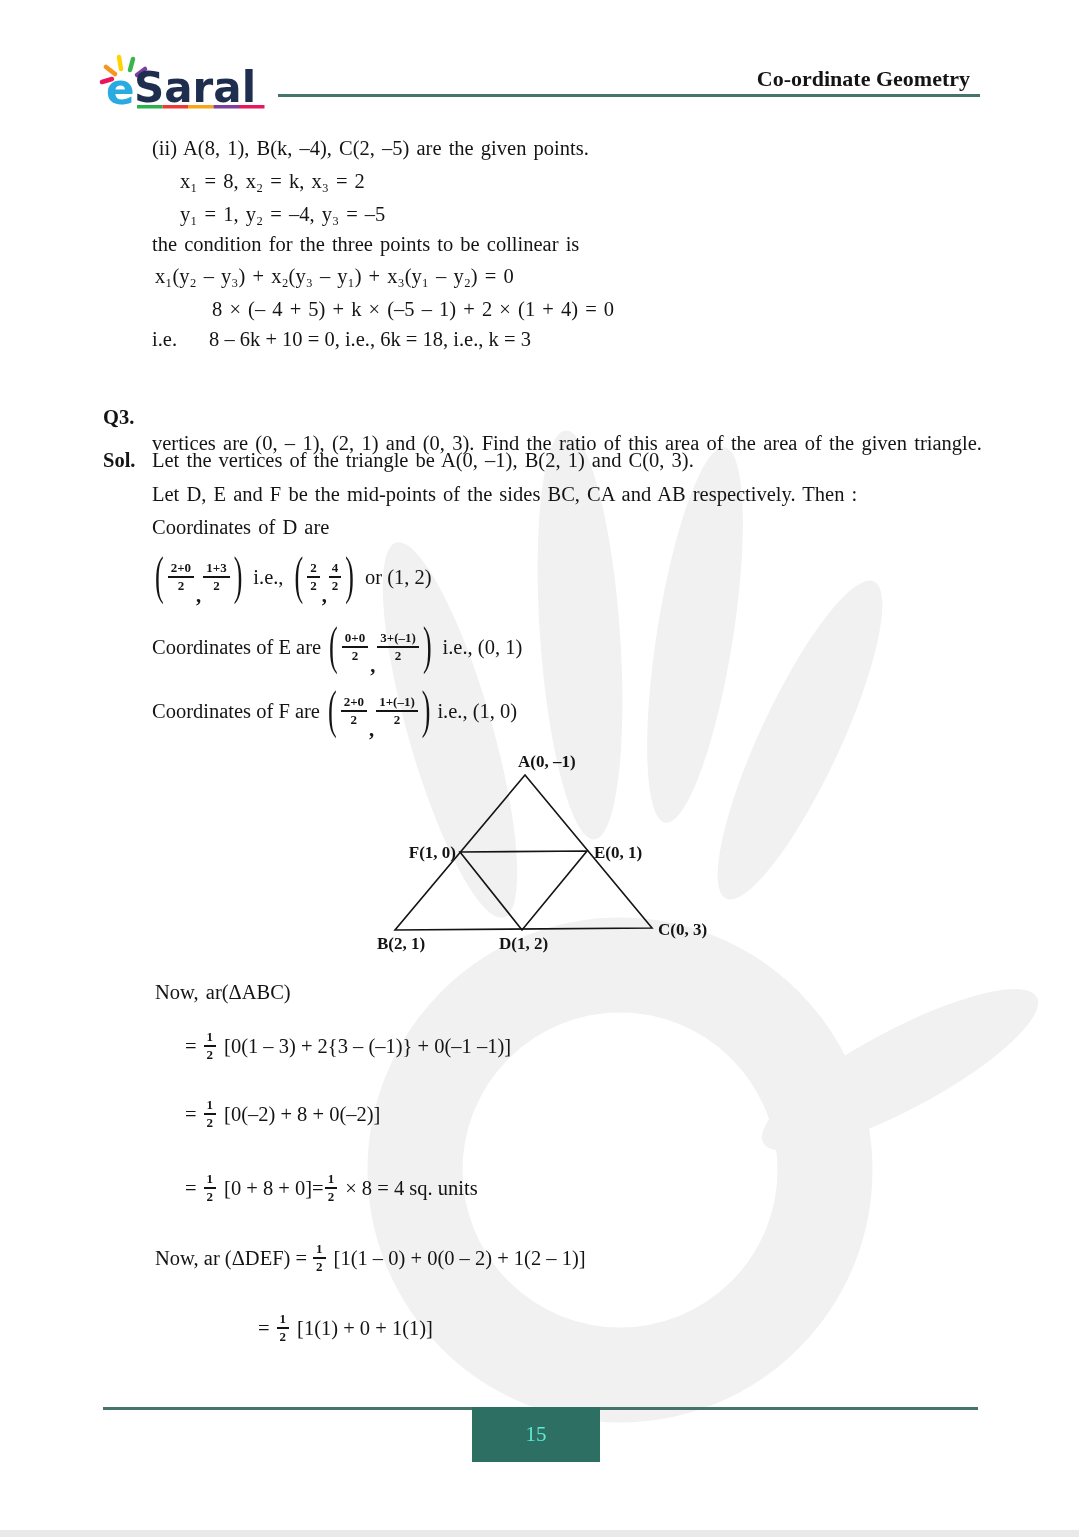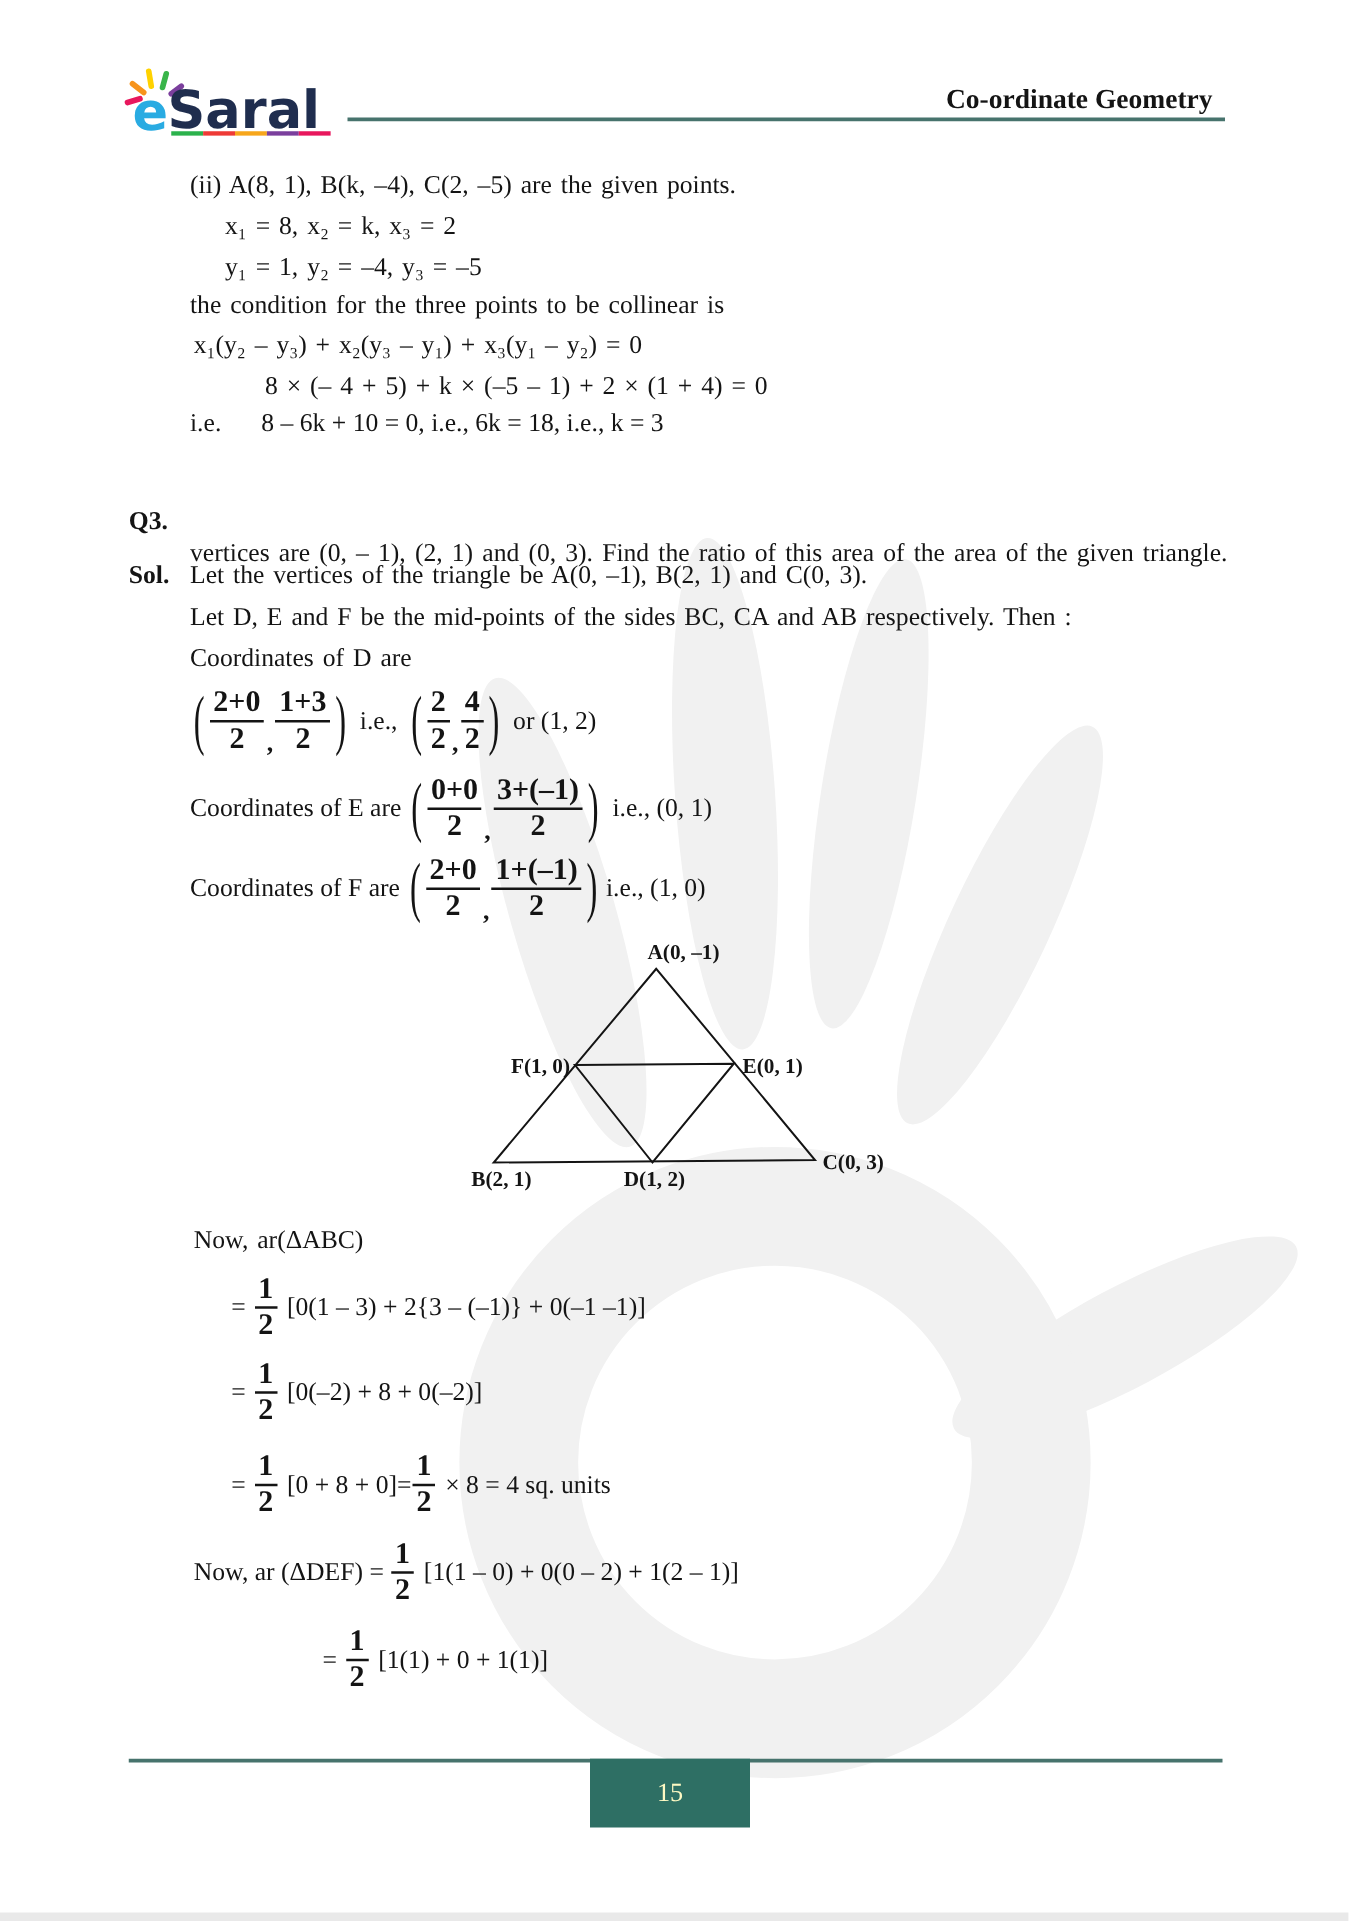--- a/index.html
+++ b/index.html
@@ -5,34 +5,34 @@
   html,body { margin:0; padding:0; background:#ffffff; }
   #page {
     position:relative; width:1079px; height:1537px; overflow:hidden;
     background:#ffffff; color:#141414;
     font-family:"Liberation Serif","DejaVu Serif",serif;
   }
   .line { position:absolute; font-size:20.5px; white-space:nowrap; word-spacing:2px; z-index:2; }
   .bold { font-weight:bold; }
   .just { white-space:normal; text-align:justify; text-align-last:justify; width:830px; }
   .row { position:absolute; display:flex; align-items:center; font-size:20.5px; z-index:2; white-space:nowrap; }
-  .frac { display:inline-block; text-align:center; font-weight:bold; font-size:24px; line-height:1.05; margin:0 1px; }
+  .frac { display:inline-block; text-align:center; font-weight:bold; font-size:13px; line-height:1.05; margin:0 1px; }
   .frac .num { display:block; border-bottom:2px solid #141414; padding:0 3px 1px 3px; }
   .frac .den { display:block; padding-top:1px; }
   .bigp { display:inline-block; font-size:26px; transform:scaleY(2.05); margin:0 3px; font-weight:400; }
   .fcomma { font-weight:bold; align-self:flex-end; padding-bottom:4px; margin:0 1px; }
   .mid { margin:0 8px; }
   .tail { margin-left:8px; }
   .eqpre { margin-right:6px; }
   .eqpost { margin-left:7px; }
   #title { position:absolute; top:66px; right:109px; font-size:22px; font-weight:600; z-index:2; }
   #header-rule { position:absolute; left:278px; top:94px; width:702px; height:3px; background:#47736d; z-index:2; }
   #footer-rule { position:absolute; left:103px; top:1407px; width:875px; height:3px; background:#47736d; z-index:2; }
   #page-box { position:absolute; left:472px; top:1407px; width:128px; height:55px; background:#2e6f64;
-    color:#fef9c3; font-size:21px; display:flex; align-items:center; justify-content:center; z-index:3; }
+    color:#5eead4; font-size:21px; display:flex; align-items:center; justify-content:center; z-index:3; }
   #bottom-strip { position:absolute; left:0; top:1530px; width:1079px; height:7px; background:#e9e9e9; z-index:2; }
   #watermark { position:absolute; left:250px; top:300px; z-index:0; }
   #diagram { position:absolute; left:368px; top:750px; z-index:2; }
   #diagram text { font-family:"Liberation Serif","DejaVu Serif",serif; font-weight:bold; font-size:17px; fill:#141414; }
   #logo { position:absolute; left:96px; top:48px; z-index:2; }
 </style>
 </head>
 <body>
 
 <div id="page">

